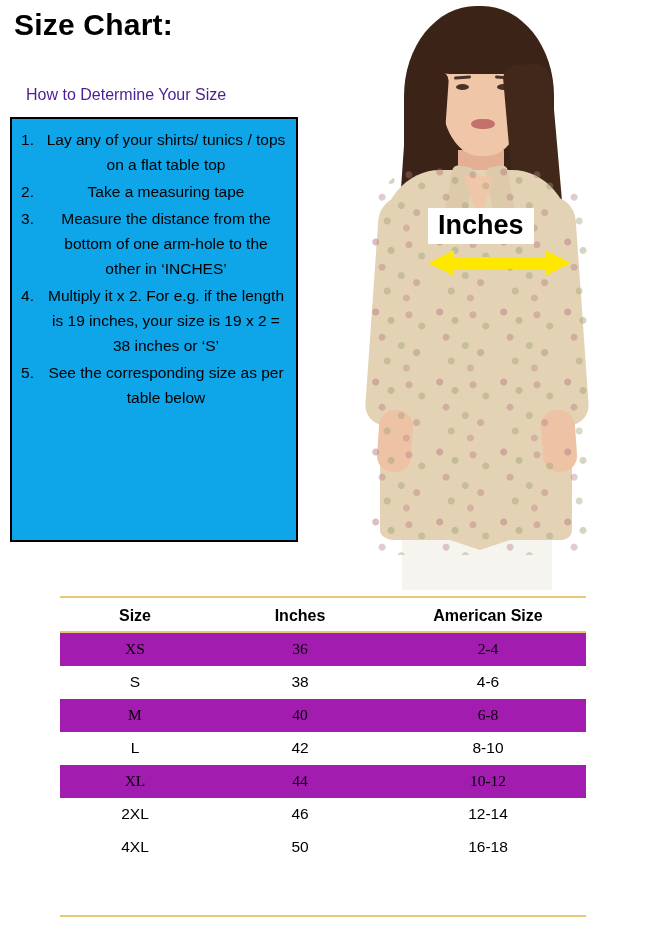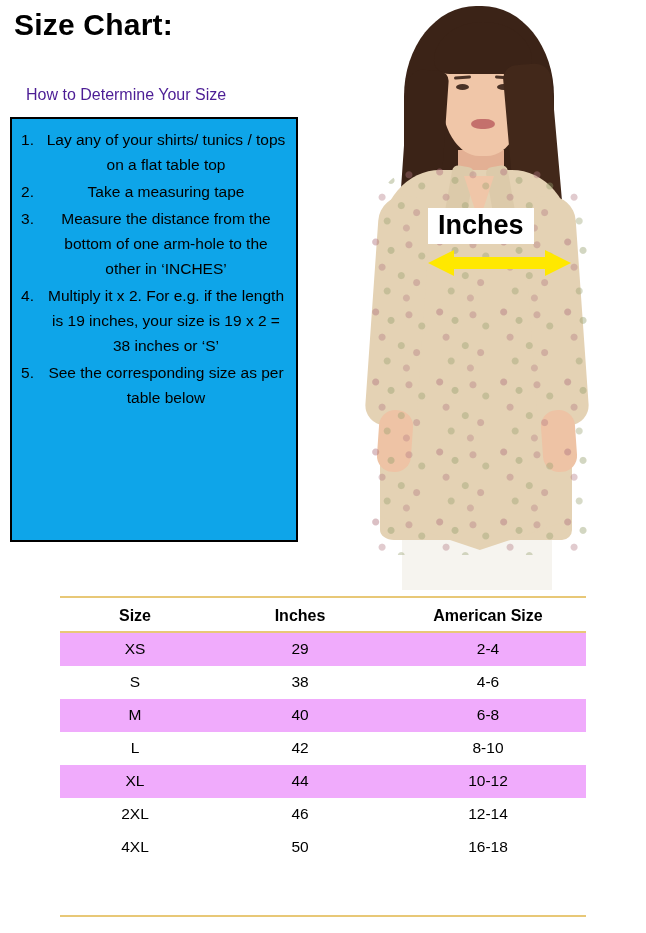--- a/index.html
+++ b/index.html
@@ -342,21 +342,22 @@
     border: none;
   }
   table.size-table thead th {
     font-weight: bold;
     font-size: 16px;
     border-top: 2px solid #e8c877;
     border-bottom: 2px solid #e8c877;
     padding: 9px 0 6px 0;
   }
   table.size-table tbody tr.alt td {
-    background: #f0abfc;
+    background: #a21caf;
+    font-family: Liberation Serif, serif;
   }
   table.size-table tbody tr td:nth-child(1) { width: 150px; }
   table.size-table tbody tr td:nth-child(2) { width: 180px; }
   table.size-table tbody tr td:nth-child(3) { width: 196px; }
   table.size-table thead th:nth-child(1) { width: 150px; }
   table.size-table thead th:nth-child(2) { width: 180px; }
   table.size-table thead th:nth-child(3) { width: 196px; }
   .table-bottom-rule {
     position: absolute;
     left: 60px;
@@ -424,21 +425,21 @@
       <thead>
         <tr>
           <th>Size</th>
           <th>Inches</th>
           <th>American Size</th>
         </tr>
       </thead>
       <tbody>
         <tr class="alt">
           <td>XS</td>
-          <td>29</td>
+          <td>36</td>
           <td>2-4</td>
         </tr>
         <tr>
           <td>S</td>
           <td>38</td>
           <td>4-6</td>
         </tr>
         <tr class="alt">
           <td>M</td>
           <td>40</td>

